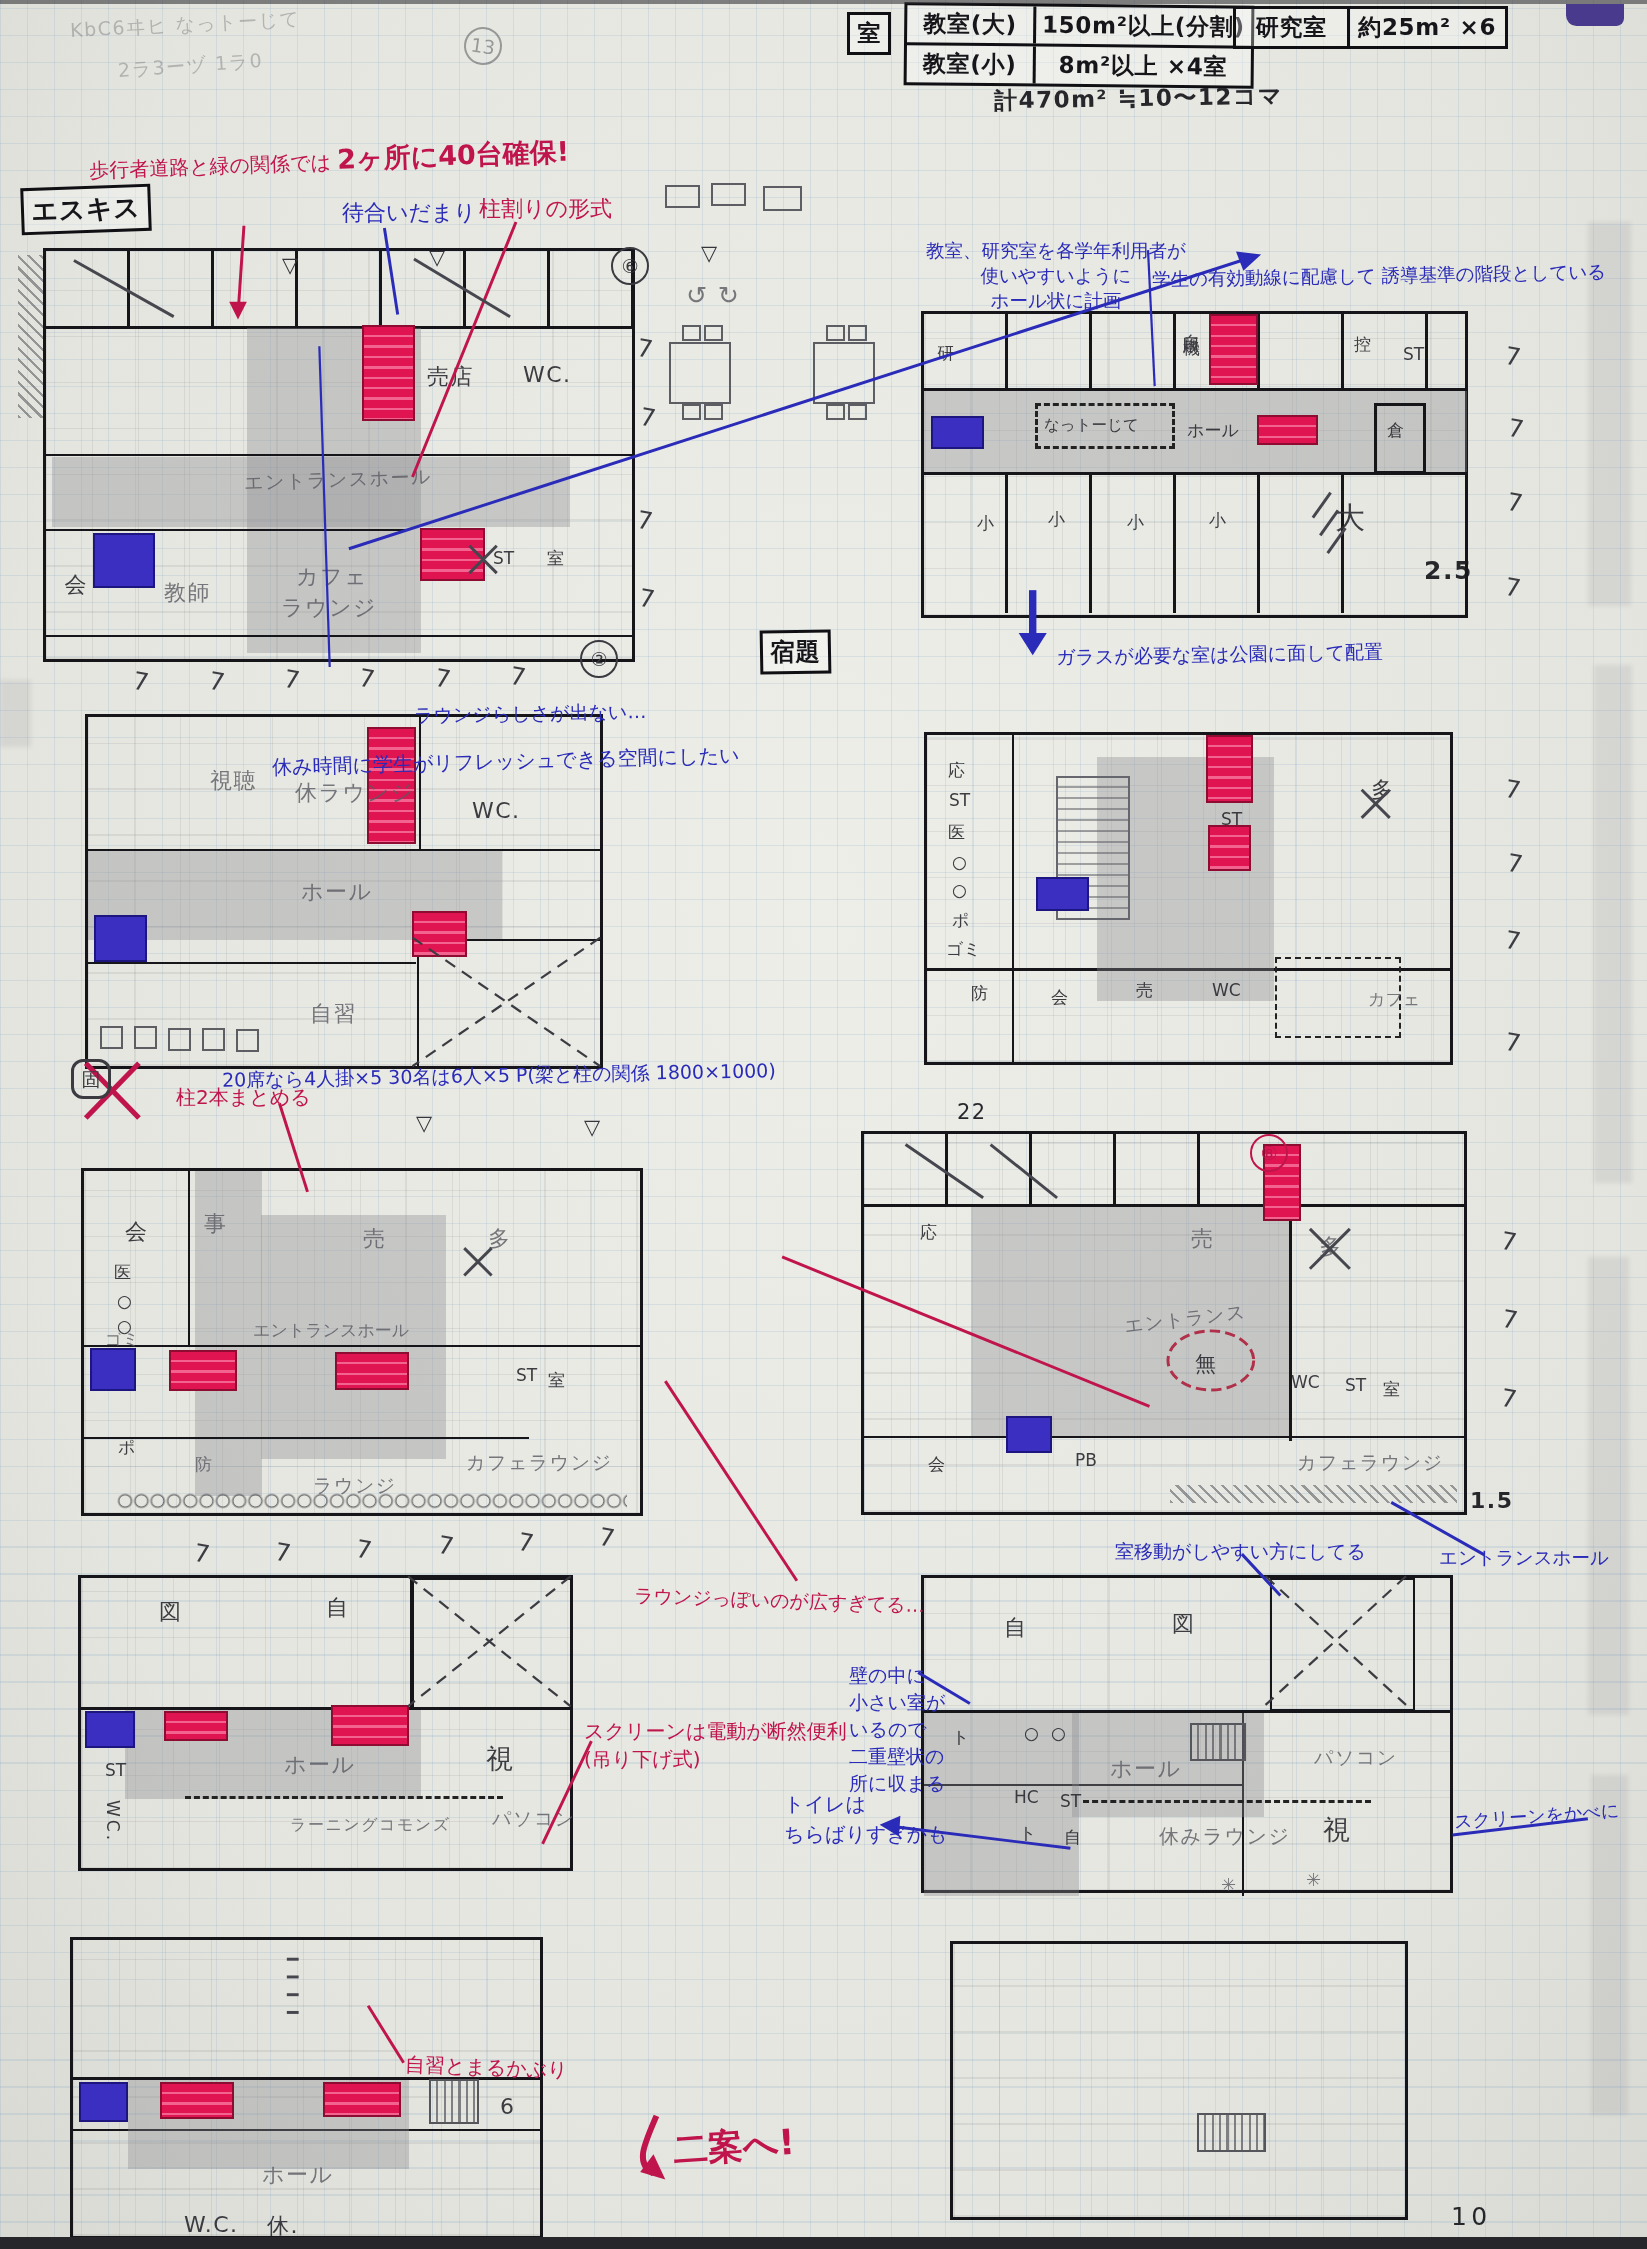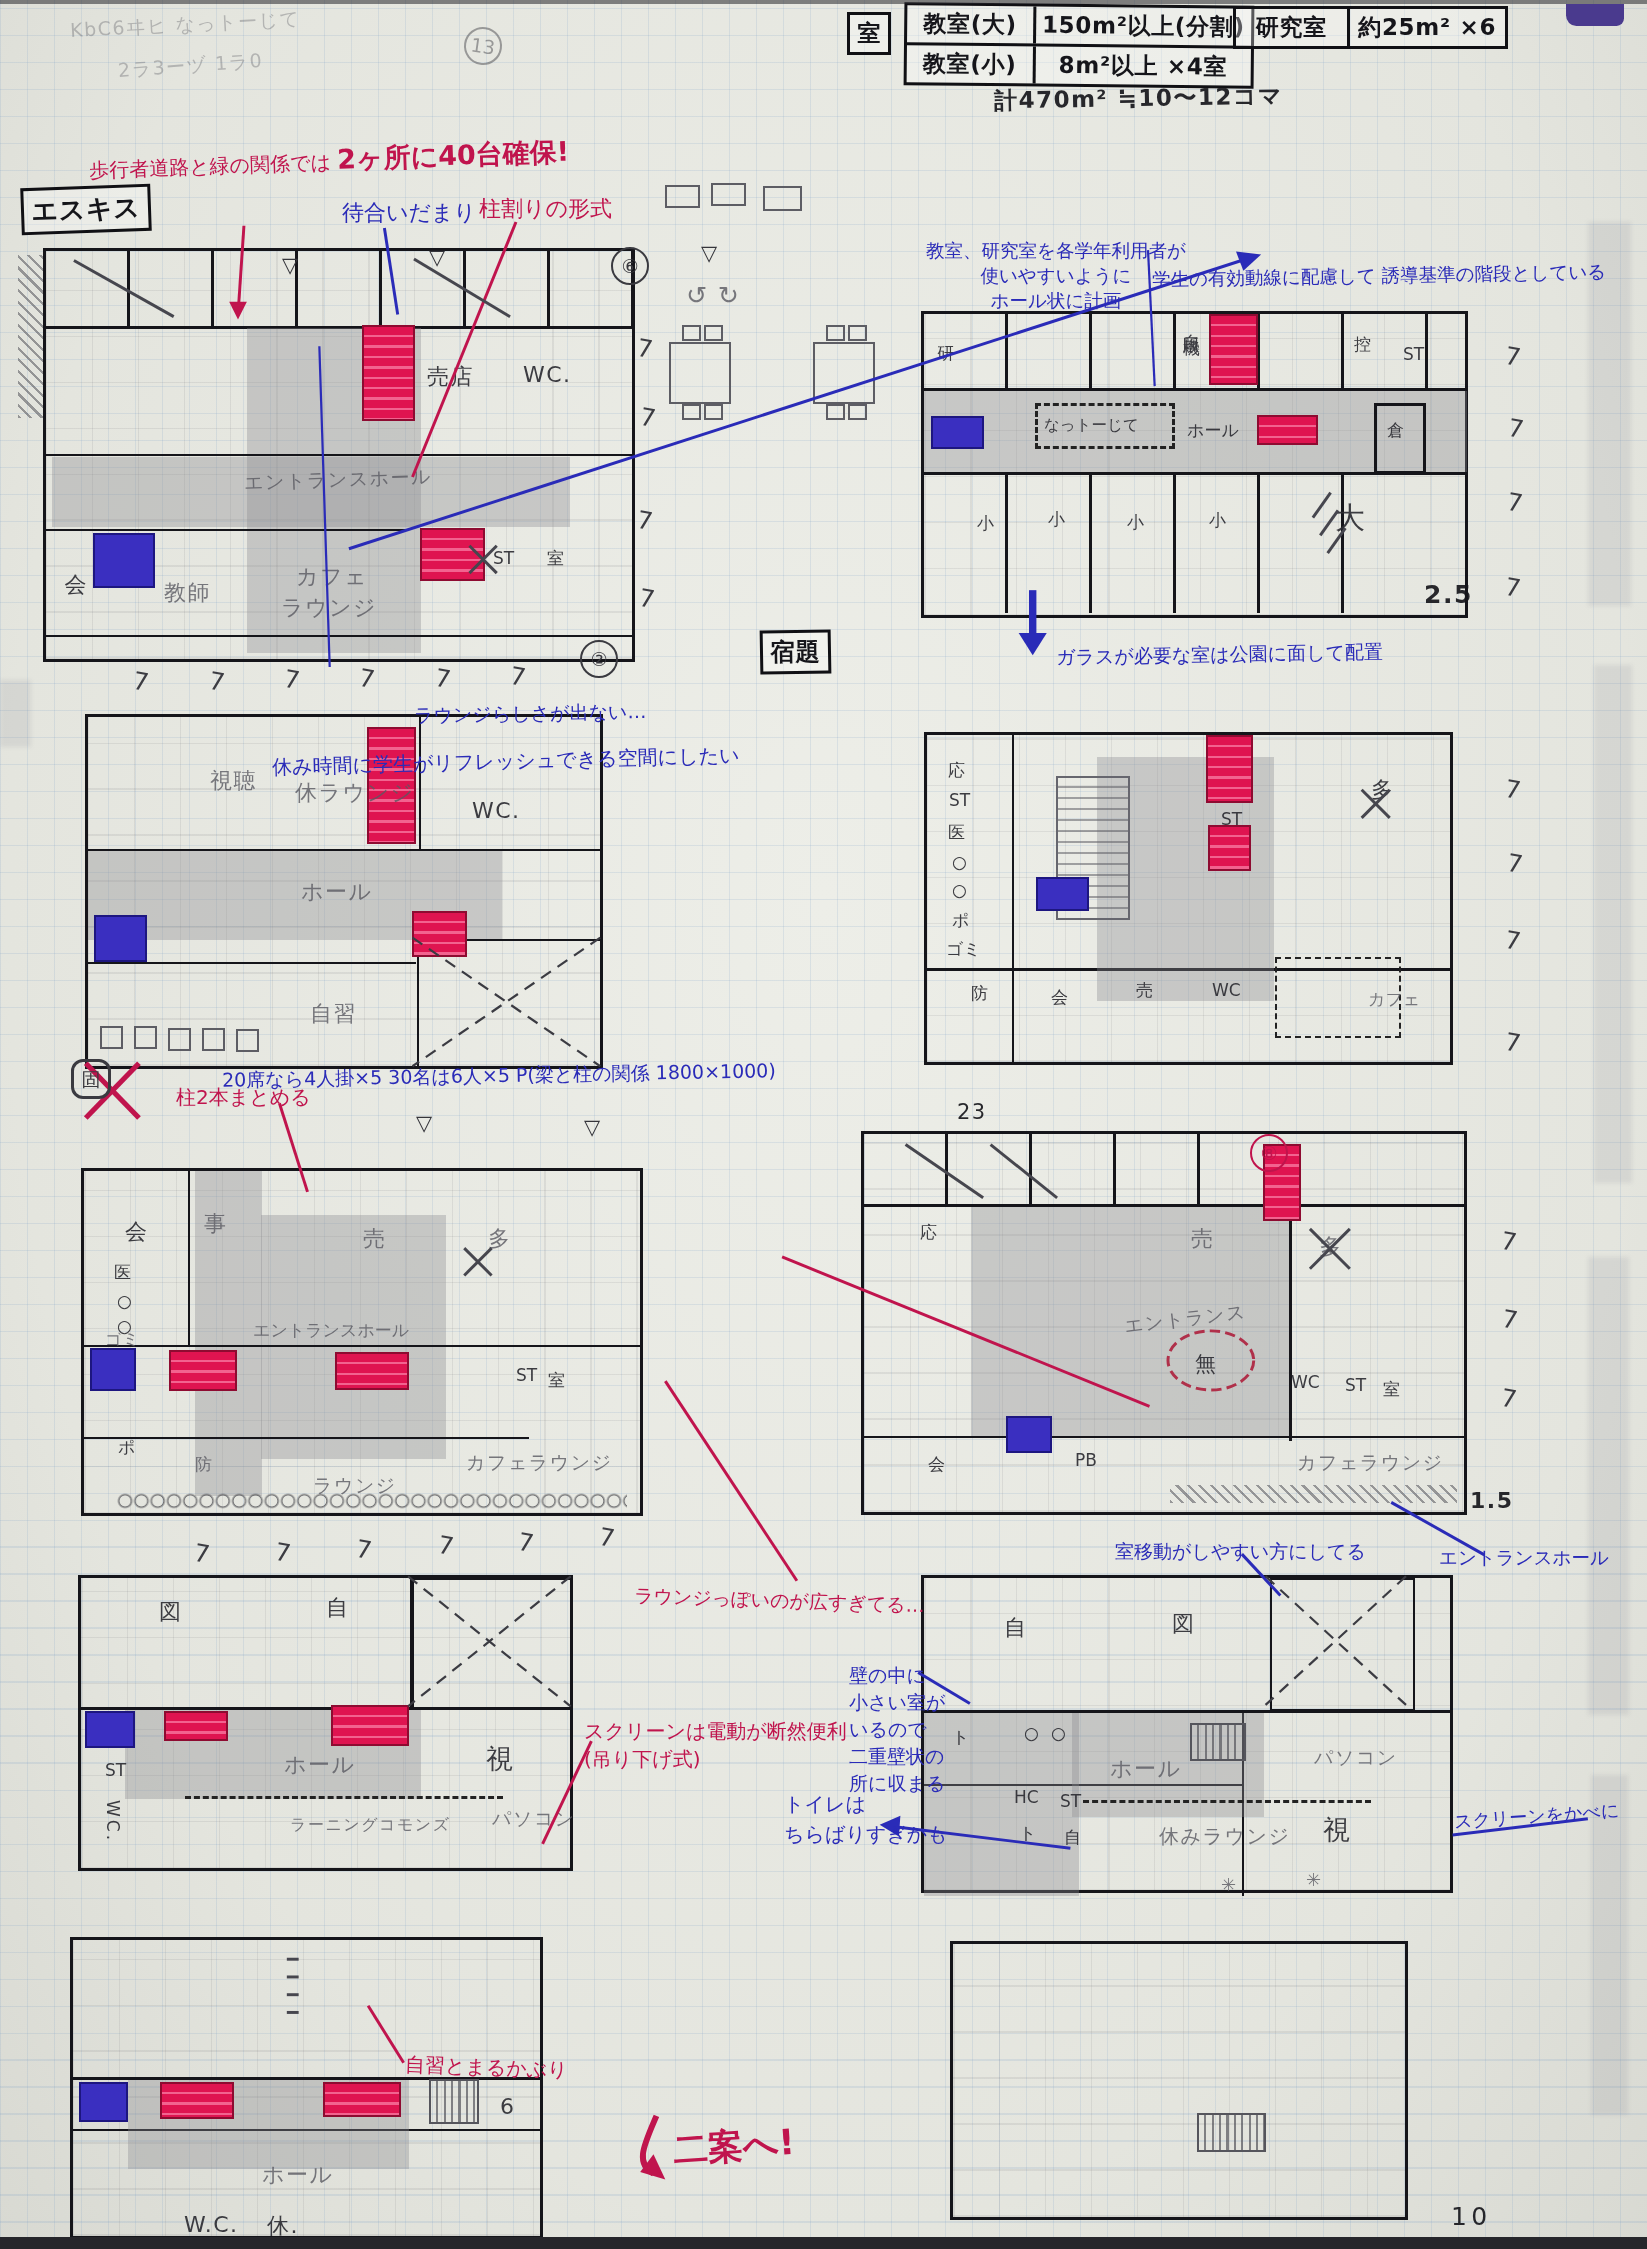--- a/index.html
+++ b/index.html
@@ -142,21 +142,21 @@
     <div class="lb sm" style="left:479px;top:30px;">ST</div>
     <div class="lb sm" style="left:463px;top:105px;">倉</div>
     <div class="lb sm" style="left:120px;top:101px;font-size:15.5px;">なっトーじて</div>
     <div class="lb sm" style="left:263px;top:105px;">ホール</div>
     <div class="lb sm" style="left:53px;top:198px;">小</div>
     <div class="lb sm" style="left:124px;top:194px;">小</div>
     <div class="lb sm" style="left:203px;top:197px;">小</div>
     <div class="lb sm" style="left:285px;top:195px;">小</div>
     <div class="lb vert" style="left:405px;top:164px;font-size:30px;">大</div>
   </div>
-  <div class="lb" style="left:1424px;top:556px;font-size:25px;color:#17171c;font-weight:bold;margin-top:24px;">2.5</div>
+  <div class="lb" style="left:1424px;top:556px;font-size:25px;color:#17171c;font-weight:bold;">2.5</div>
 
   <div class="plan" style="left:85px;top:714px;width:518px;height:355px;">
     <div class="w" style="left:0;top:132px;width:100%;height:2.2px;"></div>
     <div class="hall" style="left:0;top:134px;width:414px;height:89px;"></div>
     <div class="w" style="left:0;top:245px;width:64%;height:2.2px;"></div>
     <div class="w" style="left:331px;top:0;width:2.2px;height:132px;"></div>
     <div class="sr" style="left:279px;top:10.4px;width:49px;height:117px;"></div>
     <div class="sr" style="left:324px;top:194px;width:55px;height:46px;"></div>
     <div class="ev" style="left:6px;top:198px;width:53px;height:47px;"></div>
     <div class="roombox" style="left:329px;top:222px;width:186px;height:130px;border-width:2.2px;"></div>
@@ -238,21 +238,21 @@
     <div class="lb pencil" style="left:455px;top:98px;">多</div>
     <div class="lb pencil" style="left:260px;top:172px;font-size:18.5px;transform:rotate(-7deg);">エントランス</div>
     <div class="lb" style="left:331px;top:216px;font-size:21px;">無</div>
     <div class="lb sm" style="left:427px;top:238px;">WC</div>
     <div class="lb sm" style="left:481px;top:241px;">ST</div>
     <div class="lb sm" style="left:519px;top:244px;">室</div>
     <div class="lb pencil" style="left:433px;top:316px;font-size:19px;">カフェラウンジ</div>
     <div class="lb sm" style="left:211px;top:316px;">PB</div>
     <div class="lb sm" style="left:64px;top:319px;">会</div>
   </div>
-  <div class="lb" style="left:957px;top:1100px;font-size:21px;color:#17171c;">23</div>
+  <div class="lb" style="left:957px;top:1100px;font-size:21px;color:#17171c;">22</div>
   <div class="circ" style="left:1250px;top:1134px;border-color:#c0144d;color:#c0144d;">⑧</div>
   <div class="lb" style="left:1470px;top:1488px;font-size:22px;color:#17171c;font-weight:bold;">1.5</div>
   <div class="hatch" style="left:1170px;top:1485px;width:287px;height:18px;"></div>
 
   <div class="plan" style="left:78px;top:1575px;width:495px;height:296px;">
     <div class="w" style="left:0;top:129px;width:100%;height:3px;"></div>
     <div class="w" style="left:329px;top:0;width:3px;height:129px;"></div>
     <div class="hall" style="left:44px;top:132px;width:296px;height:89px;"></div>
     <div class="roombox" style="left:331px;top:0;width:161px;height:132px;border-width:2.2px;"></div>
     <div class="ev" style="left:3.7px;top:133px;width:50px;height:37px;"></div>

